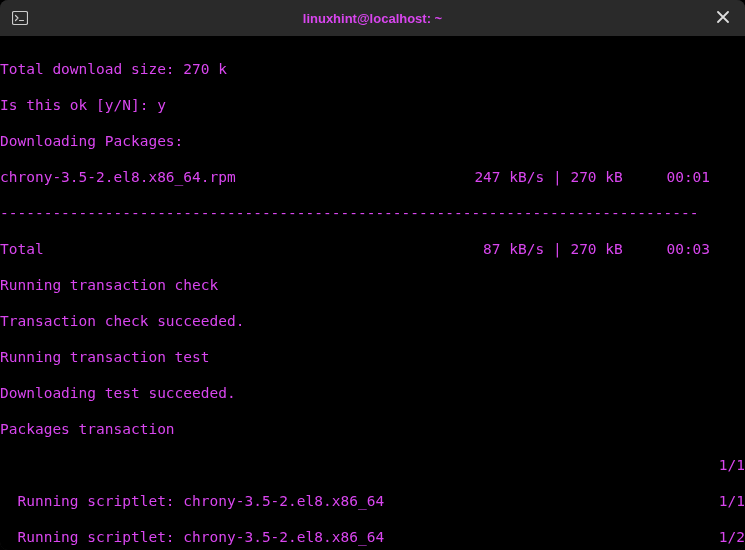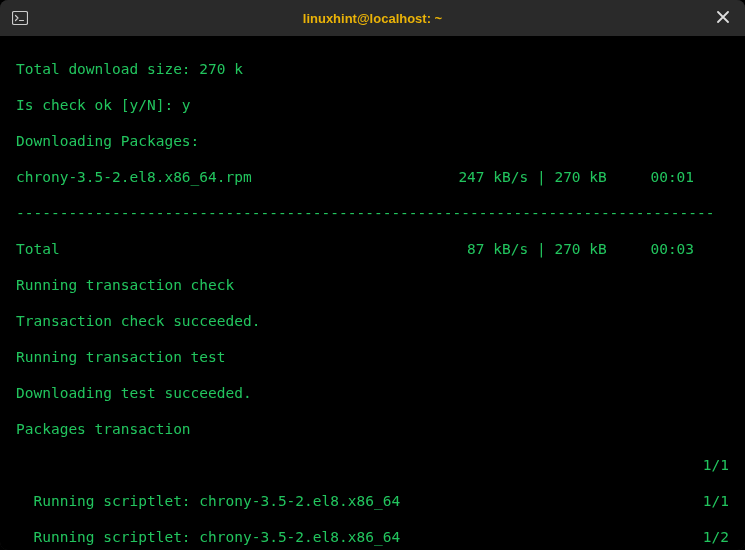--- a/index.html
+++ b/index.html
@@ -1,23 +1,23 @@
 <!DOCTYPE html>
 <html><head>
   <meta charset="utf-8">
   <style>
     * { margin: 0; padding: 0; box-sizing: border-box; }
     html, body { width: 745px; height: 550px; overflow: hidden; }
     body { background: #000; font-family: "DejaVu Sans Mono", "Liberation Mono", monospace; }
     .window { width: 745px; height: 550px; background: #1a1a1a; border-radius: 8px; overflow: hidden; display: flex; flex-direction: column; }
-    .titlebar { height: 36px; background: #2a2a2a; display: flex; align-items: center; position: relative; color: #eab308; font-family: sans-serif; font-size: 13px; }
+    .titlebar { height: 36px; background: #2a2a2a; display: flex; align-items: center; position: relative; color: #d946ef; font-family: sans-serif; font-size: 13px; }
     .titlebar-icon { margin-left: 12px; display: flex; align-items: center; }
     .titlebar-title { position: absolute; left: 50%; transform: translateX(-50%); font-weight: bold; }
     .titlebar-close { margin-left: auto; margin-right: 12px; cursor: pointer; padding: 4px; font-size: 14px; line-height: 1; }
-    .terminal { flex: 1; background: #000; color: #22c55e; font-size: 14.5px; line-height: 18px; padding: 6px 16px; white-space: pre; overflow: hidden; font-family: "DejaVu Sans Mono", "Liberation Mono", Consolas, monospace; }
+    .terminal { flex: 1; background: #000; color: #d946ef; font-size: 14.5px; line-height: 18px; padding: 6px 0; white-space: pre; overflow: hidden; font-family: "DejaVu Sans Mono", "Liberation Mono", Consolas, monospace; }
     .line { display: flex; }
     .left { flex: 0 0 auto; }
     .right { margin-left: auto; text-align: center; }
   </style>
 </head>
 <body>
 
 <div class="window">
   <div class="titlebar">
     <span class="titlebar-icon">
@@ -30,21 +30,21 @@
     <span class="titlebar-title">linuxhint@localhost: ~</span>
     <span class="titlebar-close">
       <svg width="12" height="12" viewBox="0 0 12 12">
           <path d="M1 1 L11 11 M11 1 L1 11" stroke="#ddd" stroke-width="1.8" stroke-linecap="round"></path>
         </svg>
     </span>
   </div>
 
   <div class="terminal">
 <div>Total download size: 270 k</div>
-<div>Is check ok [y/N]: y</div>
+<div>Is this ok [y/N]: y</div>
 <div>Downloading Packages:</div>
 <div class="line"><span class="left">chrony-3.5-2.el8.x86_64.rpm</span><span class="right">247 kB/s | 270 kB     00:01    </span></div>
 <div>--------------------------------------------------------------------------------</div>
 <div class="line"><span class="left">Total</span><span class="right"> 87 kB/s | 270 kB     00:03    </span></div>
 <div>Running transaction check</div>
 <div>Transaction check succeeded.</div>
 <div>Running transaction test</div>
 <div>Downloading test succeeded.</div>
 <div>Packages transaction</div>
 <div class="line"><span class="right">1/1</span></div>

